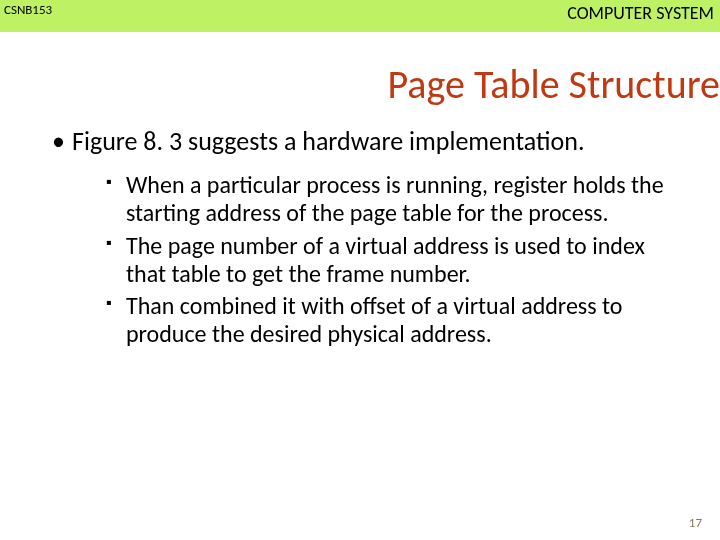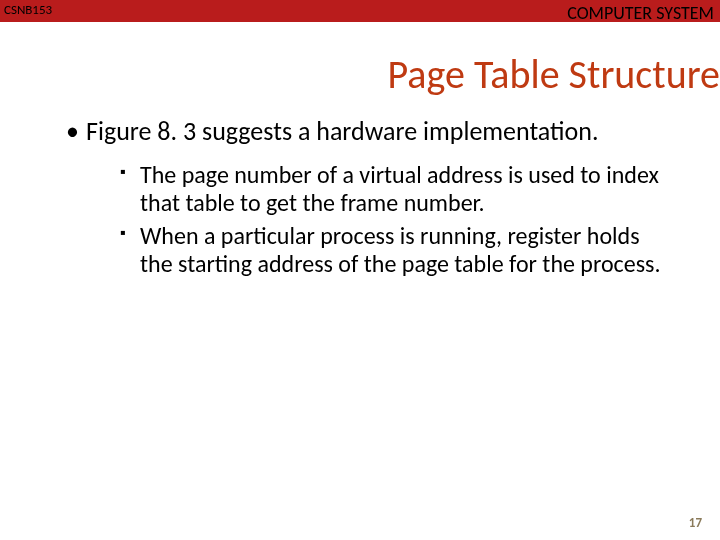--- a/index.html
+++ b/index.html
@@ -7,22 +7,22 @@
     padding: 0;
     width: 720px;
     height: 540px;
     background: #ffffff;
     font-family: Calibri, "Segoe UI", Arial, sans-serif;
     color: #000;
     position: relative;
     overflow: hidden;
   }
   .header-bar {
-    background: #b91c1c;
-    height: 22px;
+    background: #bef264;
+    height: 32px;
     width: 100%;
     position: relative;
   }
   .header-left {
     position: absolute;
     left: 4px;
     top: 2px;
     font-size: 13px;
     font-family: Calibri, Arial, sans-serif;
     color: #000;
@@ -43,21 +43,21 @@
     margin-top: 28px;
     margin-bottom: 18px;
     font-weight: 400;
   }
   .content {
     padding: 0 28px 0 28px;
   }
   ul.top {
     list-style: none;
     padding-left: 20px;
-    margin: 18px;
+    margin: 4px;
   }
   ul.top > li {
     font-size: 26px;
     line-height: 1.15;
     position: relative;
     padding-left: 20px;
     margin-bottom: 14px;
   }
   ul.top > li::before {
     content: "•";
@@ -86,38 +86,38 @@
     top: 2px;
     color: #000;
     font-size: 16px;
   }
   .page-number {
     position: absolute;
     right: 18px;
     bottom: 10px;
     font-size: 13px;
     color: #8a7a5a;
-    font-weight: bold;
   }
 </style>
 </head>
 <body>
 
 <div class="header-bar">
   <span class="header-left">CSNB153</span>
   <span class="header-right">COMPUTER SYSTEM</span>
 </div>
 
 <div class="title">Page Table Structure</div>
 
 <div class="content">
   <ul class="top">
     <li>
       <span>Figure 8. 3 suggests a hardware implementation.</span>
       <ul class="sub">
+        <li>When a particular process is running, register holds the starting address of the page table for the process.</li>
         <li>The page number of a virtual address is used to index that table to get the frame number.</li>
-        <li>When a particular process is running, register holds the starting address of the page table for the process.</li>
+        <li>Than combined it with offset of a virtual address to produce the desired physical address.</li>
       </ul>
     </li>
   </ul>
 </div>
 
 <div class="page-number">17</div>
 
 </body></html>

